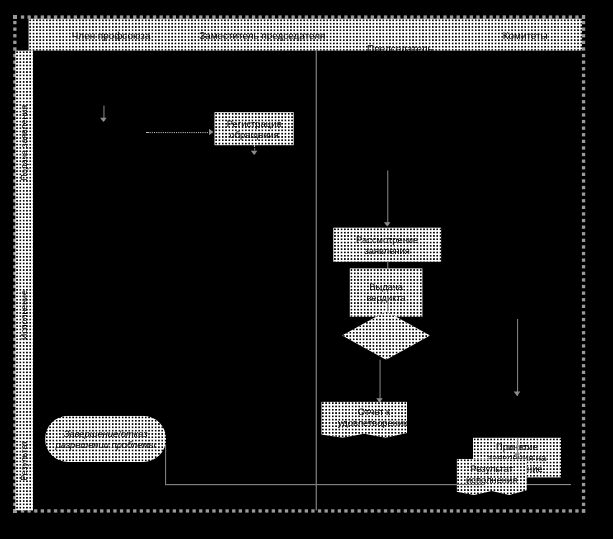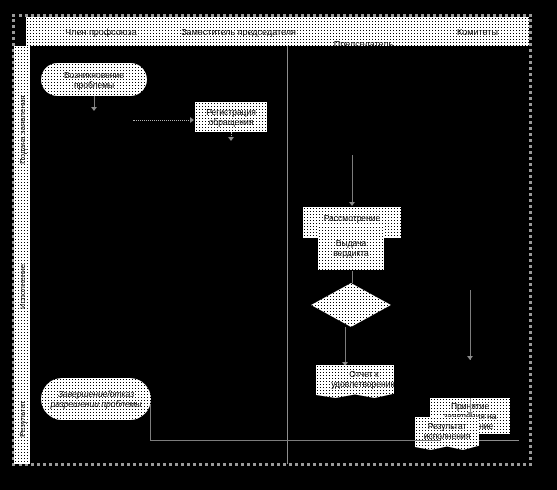--- a/index.html
+++ b/index.html
@@ -181,21 +181,20 @@
   <div class="stage-strip">
     <div class="stage-label" style="top:14px;height:140px;">Подача заявления</div>
     <div class="stage-label" style="top:160px;height:160px;">Исполнение</div>
     <div class="stage-label" style="top:330px;height:86px;">Результат</div>
   </div>
 
   <div class="lane-sep" style="left:287px;top:46px;height:418px;"></div>
   <div class="lane-hline" style="left:150px;top:440px;width:137px;"></div>
   <div class="lane-hline" style="left:287px;top:440px;width:232px;"></div>
 
-  <div class="node terminator" style="left:41px;top:63px;width:106px;height:33px;">Возникновение проблемы</div>
 
   <div class="conn-v" style="left:94px;top:96px;height:14px;"></div>
   <div class="arrow-down" style="left:91px;top:107px;"></div>
 
 
   <div class="conn-h dotted" style="left:133px;top:120px;width:60px;"></div>
   <div class="arrow-right" style="left:190px;top:117px;"></div>
 
   <div class="node process" style="left:195px;top:102px;width:72px;height:30px;">Регистрация обращения</div>
 
@@ -203,33 +202,33 @@
   <div class="arrow-down" style="left:228px;top:137px;"></div>
 
 
   <div class="conn-v" style="left:352px;top:155px;height:50px;"></div>
   <div class="arrow-down" style="left:349px;top:202px;"></div>
 
   <div class="node process" style="left:303px;top:207px;width:98px;height:31px;">Рассмотрение заявления</div>
 
   <div class="conn-v" style="left:352px;top:238px;height:6px;"></div>
 
-  <div class="node process" style="left:318px;top:226px;width:66px;height:44px;">Выдача вердикта</div>
+  <div class="node process" style="left:318px;top:244px;width:66px;height:44px;">Выдача вердикта</div>
 
   <div class="conn-v" style="left:352px;top:271px;height:12px;"></div>
 
   <div class="node decision" style="left:311px;top:283px;width:80px;height:44px;"></div>
 
   <div class="conn-v" style="left:345px;top:327px;height:40px;"></div>
   <div class="arrow-down" style="left:342px;top:362px;"></div>
 
   <div class="conn-v" style="left:470px;top:290px;height:70px;"></div>
   <div class="arrow-down" style="left:467px;top:356px;"></div>
 
-  <div class="node document" style="left:316px;top:365px;width:78px;height:35px;padding-left:20px;">Отчет к удовлетворению</div>
+  <div class="node document" style="left:292px;top:365px;width:78px;height:35px;padding-left:20px;">Отчет к удовлетворению</div>
 
   <div class="node process" style="left:430px;top:362px;width:80px;height:36px;margin-top:36px;">Принятие заявления на исполнение</div>
 
   <div class="conn-v" style="left:470px;top:398px;height:19px;"></div>
   <div class="arrow-down" style="left:467px;top:412px;"></div>
 
   <div class="node document" style="left:415px;top:417px;width:64px;height:35px;">Результат исполнения</div>
 
   <div class="conn-h" style="left:150px;top:440px;width:291px;"></div>
   <div class="conn-v" style="left:150px;top:404px;height:37px;"></div>

